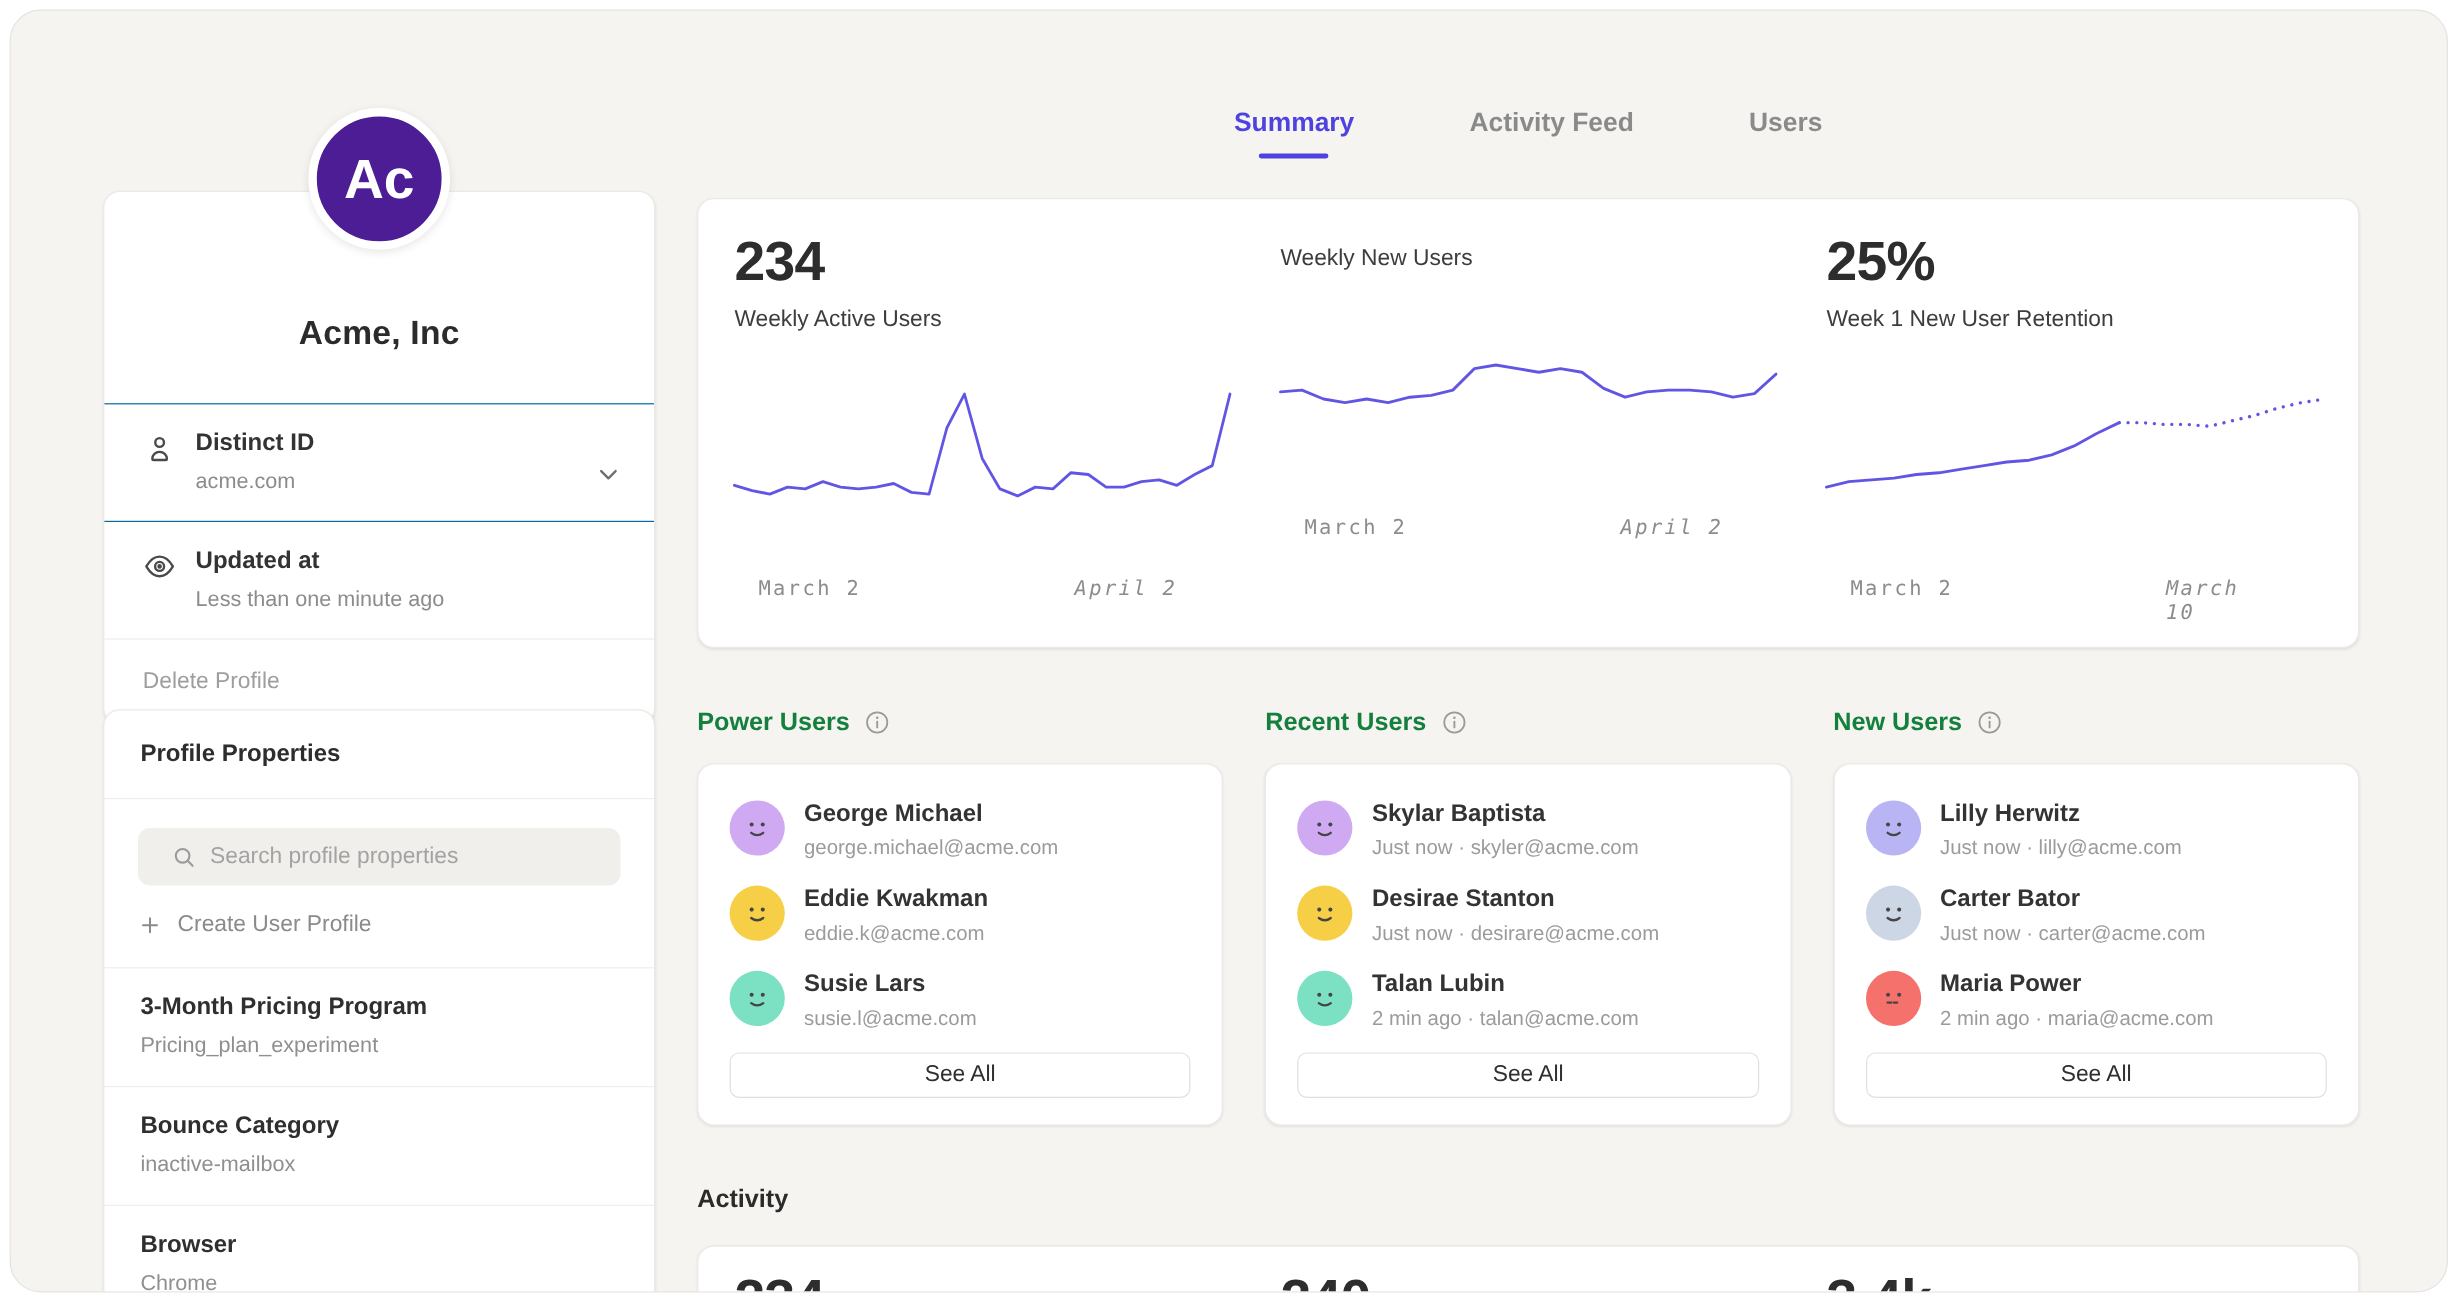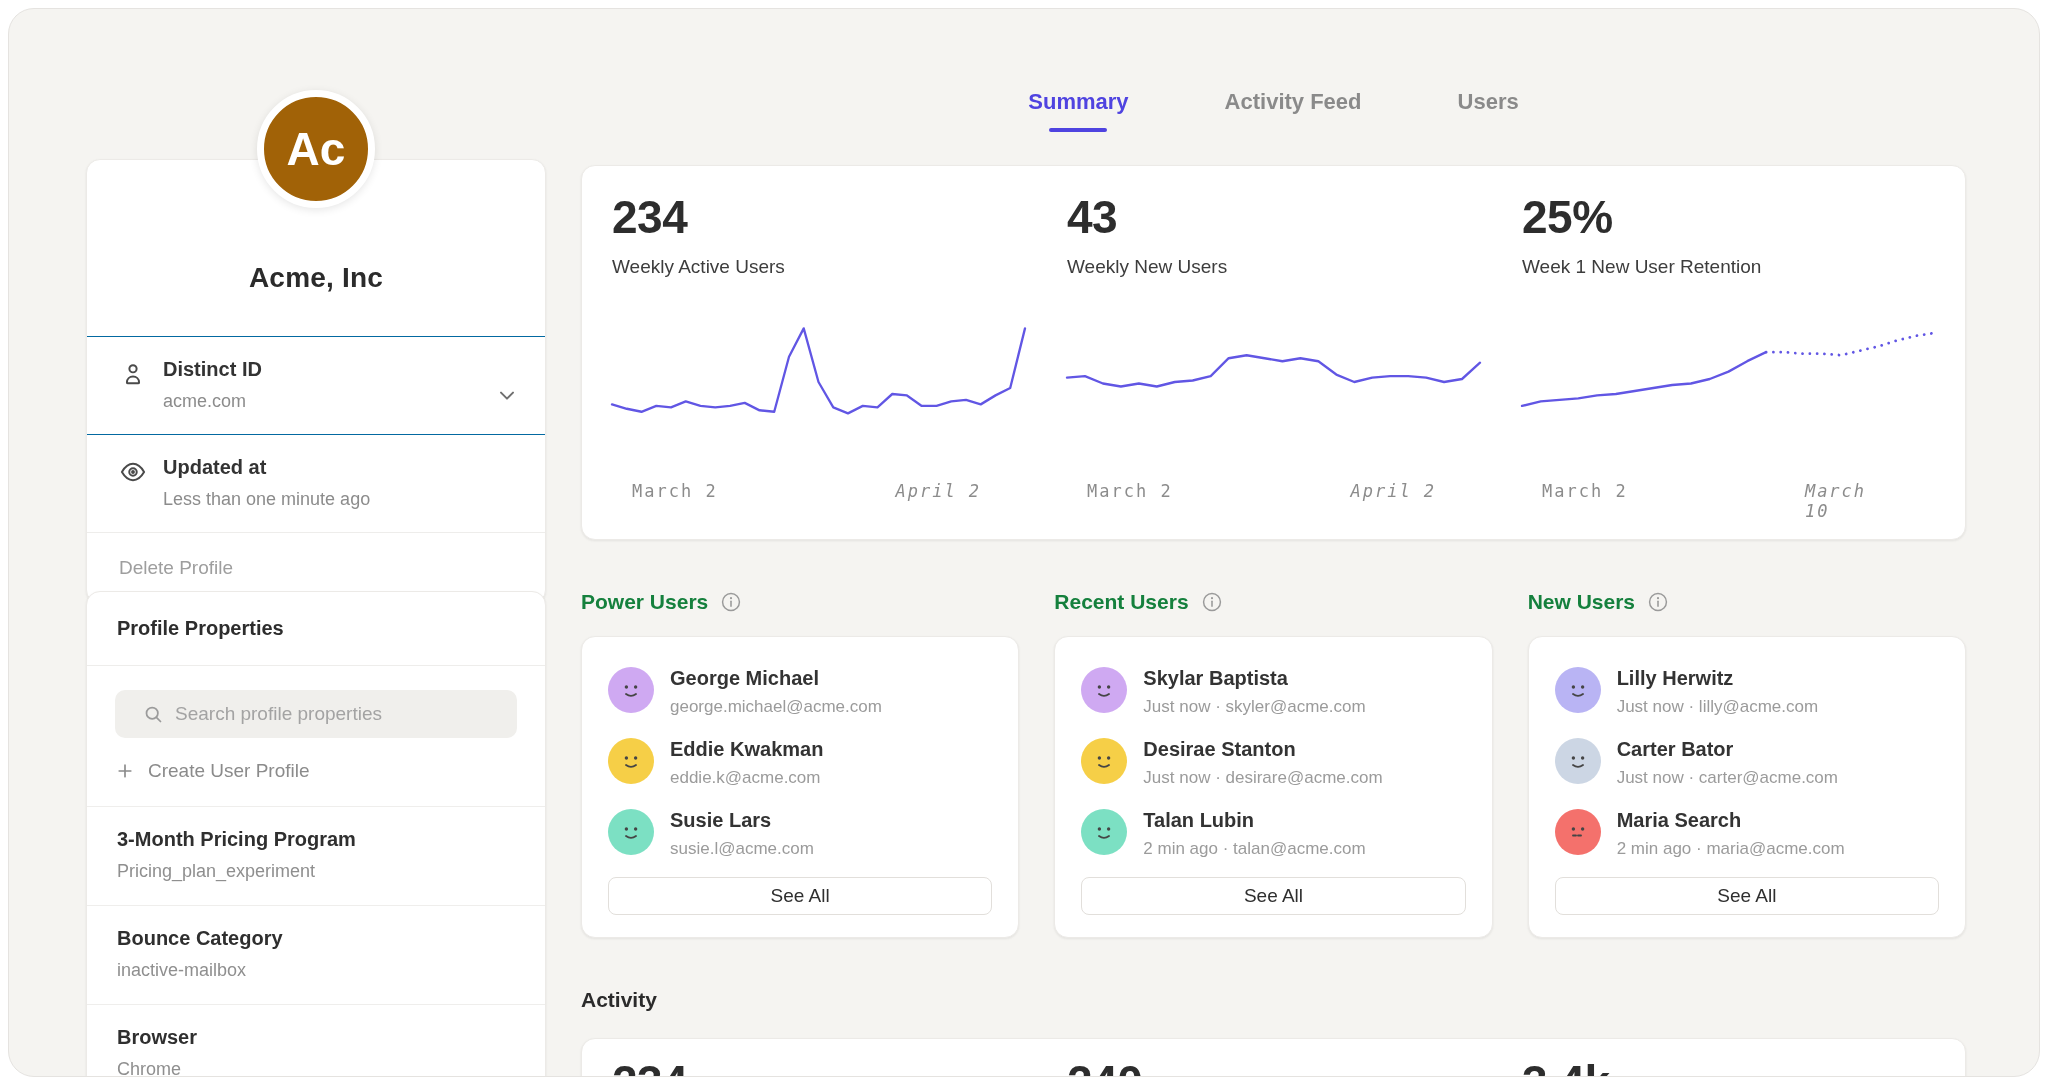--- a/index.html
+++ b/index.html
@@ -87,21 +87,21 @@
   .activity-title { margin-top:50px; font-size:21px; font-weight:700; color:#2b2b2b; }
   .activity-card { margin-top:26px; height:150px; padding:18px 30px 0;
                    display:grid; grid-template-columns:repeat(3,1fr); column-gap:42px; }
 </style>
 </head>
 <body>
 
 <div class="frame">
 
   <section class="card profile-card">
-    <div class="avatar-big" style="background: #a16207;">
+    <div class="avatar-big" style="background: #4c1d95;">
       <span>Ac</span>
     </div>
     <div class="profile-head">
       <div class="profile-name">Acme, Inc</div>
     </div>
 
     <div class="field-row">
       <span class="field-icon">
         <svg viewBox="0 0 24 24">
             <circle cx="12" cy="7.5" r="3.1"></circle>
@@ -183,21 +183,20 @@
         <div class="stat-label">Weekly Active Users</div>
         <svg class="spark" viewBox="0 0 430 165" preserveAspectRatio="none">
             <polyline points="0.0,100.4 15.4,104.8 30.7,107.8 46.1,101.9 61.4,103.4 76.8,97.4 92.1,101.9 107.5,103.4 122.9,101.9 138.2,98.9 153.6,106.3 168.9,107.8 184.3,52.7 199.6,24.4 215.0,78.0 230.4,103.4 245.7,109.3 261.1,101.9 276.4,103.4 291.8,90.0 307.1,91.4 322.5,101.9 337.9,101.9 353.2,97.4 368.6,95.9 383.9,100.4 399.3,91.4 414.6,84.0 430.0,24.4" class="chart-line"></polyline>
           </svg>
         <div class="xlabels">
           <span class="xl-left">March 2</span>
           <span class="xl-right">April 2</span>
         </div>
       </div>
       <div class="stat-col">
-        <div class="stat-value">43</div>
         <div class="stat-label">Weekly New Users</div>
         <svg class="spark" viewBox="0 0 430 165" preserveAspectRatio="none">
             <polyline points="0.0,73.6 18.7,72.1 37.4,79.5 56.1,82.5 74.8,79.5 93.5,82.5 112.2,78.0 130.9,76.5 149.6,72.1 168.3,54.2 187.0,51.2 205.7,54.2 224.3,57.2 243.0,54.2 261.7,57.2 280.4,70.6 299.1,78.0 317.8,73.6 336.5,72.1 355.2,72.1 373.9,73.6 392.6,78.0 411.3,75.0 430.0,58.7" class="chart-line"></polyline>
           </svg>
         <div class="xlabels">
           <span class="xl-left">March 2</span>
           <span class="xl-right">April 2</span>
         </div>
       </div>
       <div class="stat-col">
@@ -366,21 +365,21 @@
           </div>
           <div class="user-row">
             <span class="avatar-sm" style="background: rgb(244, 113, 108);">
               <svg viewBox="0 0 24 24">
                   <circle cx="8.3" cy="9.6" r="1.35" fill="#454545"></circle>
                   <circle cx="15.7" cy="9.6" r="1.35" fill="#454545"></circle>
                   <path d="M8 14.8h8" fill="none" stroke="#454545" stroke-width="1.5" stroke-linecap="round" stroke-dasharray="2.4 1.6"></path>
                 </svg>
             </span>
             <span class="user-text">
-              <span class="user-name" style="display:block">Maria Search</span>
+              <span class="user-name" style="display:block">Maria Power</span>
               <span class="user-detail" style="display:block">2 min ago · maria@acme.com</span>
             </span>
           </div>
           <button class="see-all">See All</button>
         </div>
       </div>
     </div>
 
     <div class="activity-title">Activity</div>
     <section class="card activity-card">

